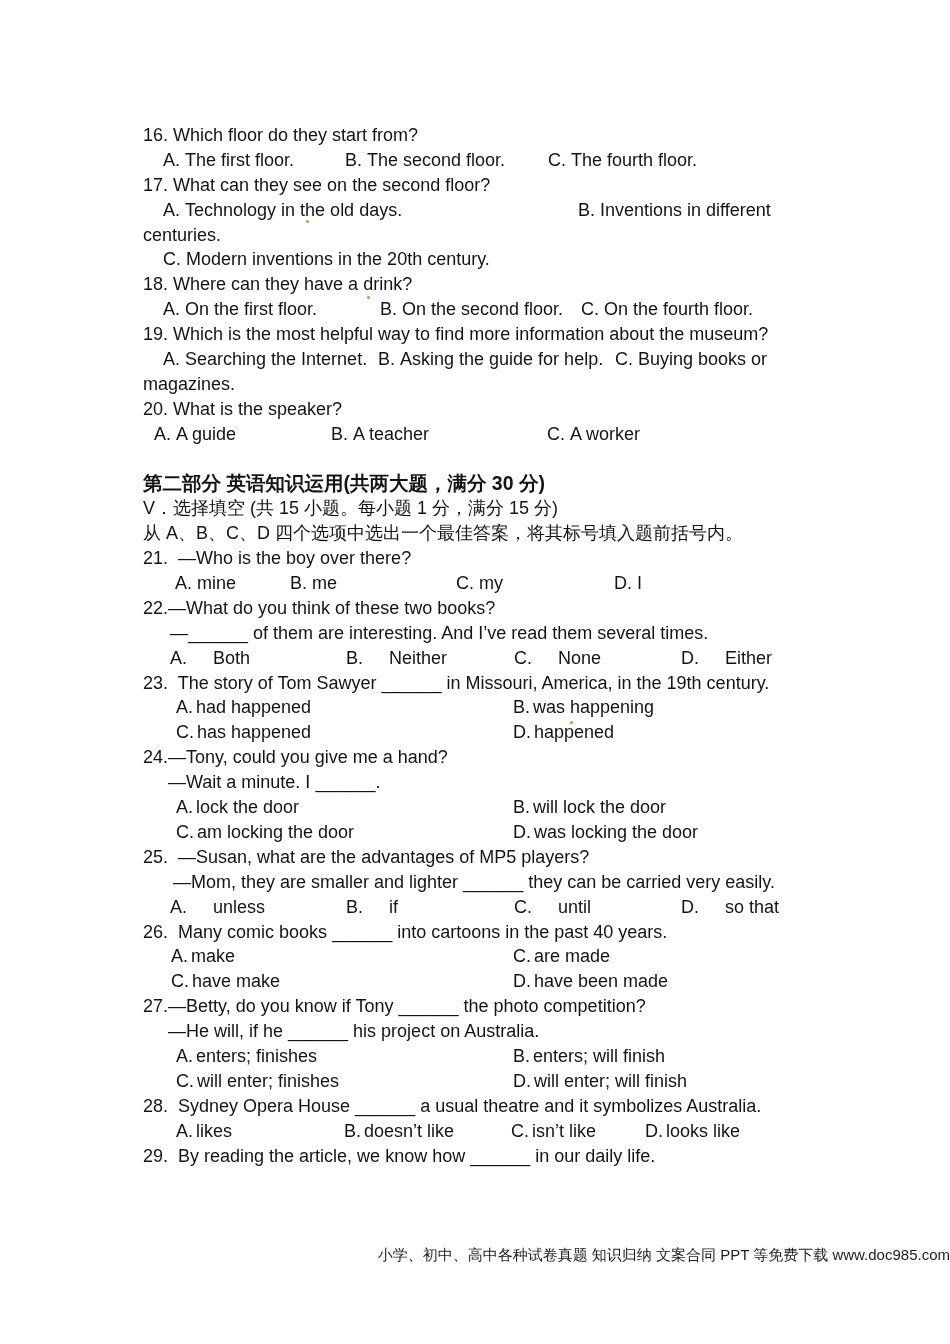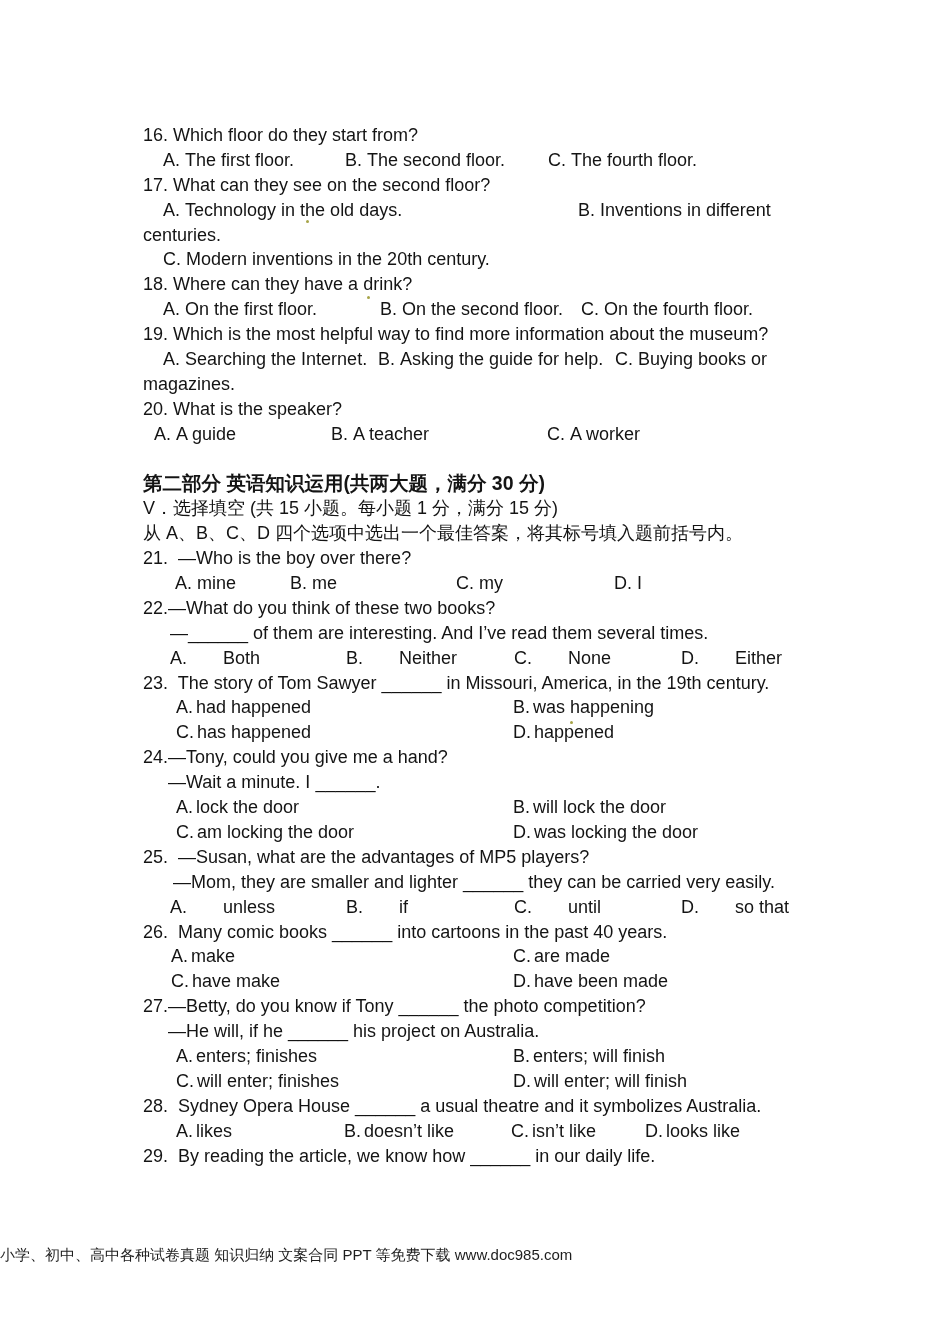--- a/index.html
+++ b/index.html
@@ -28,32 +28,32 @@
     line-height: 24.9px;
     white-space: pre;
   }
   .seg {
     position: absolute;
     top: 0;
     white-space: pre;
   }
   .seg .w-n { margin-left: 5px; }   
   .seg .w-m { margin-left: 3px; }  
-  .seg .w-w { margin-left: 36px; }  
+  .seg .w-w { margin-left: 26px; }  
   .heading {
     font-weight: bold;
     font-size: 19.5px;
     text-align: center;
   }
   .footer {
     position: absolute;
     top: 1246px;
     left: 0;
     width: 950px;
-    text-align: left;
+    text-align: right;
     font-size: 15px;
     color: #1d1d1d;
   }
   .artifact-dot {
     position: absolute;
     width: 3px;
     height: 3px;
     border-radius: 50%;
     background: #a7a448;
   }

